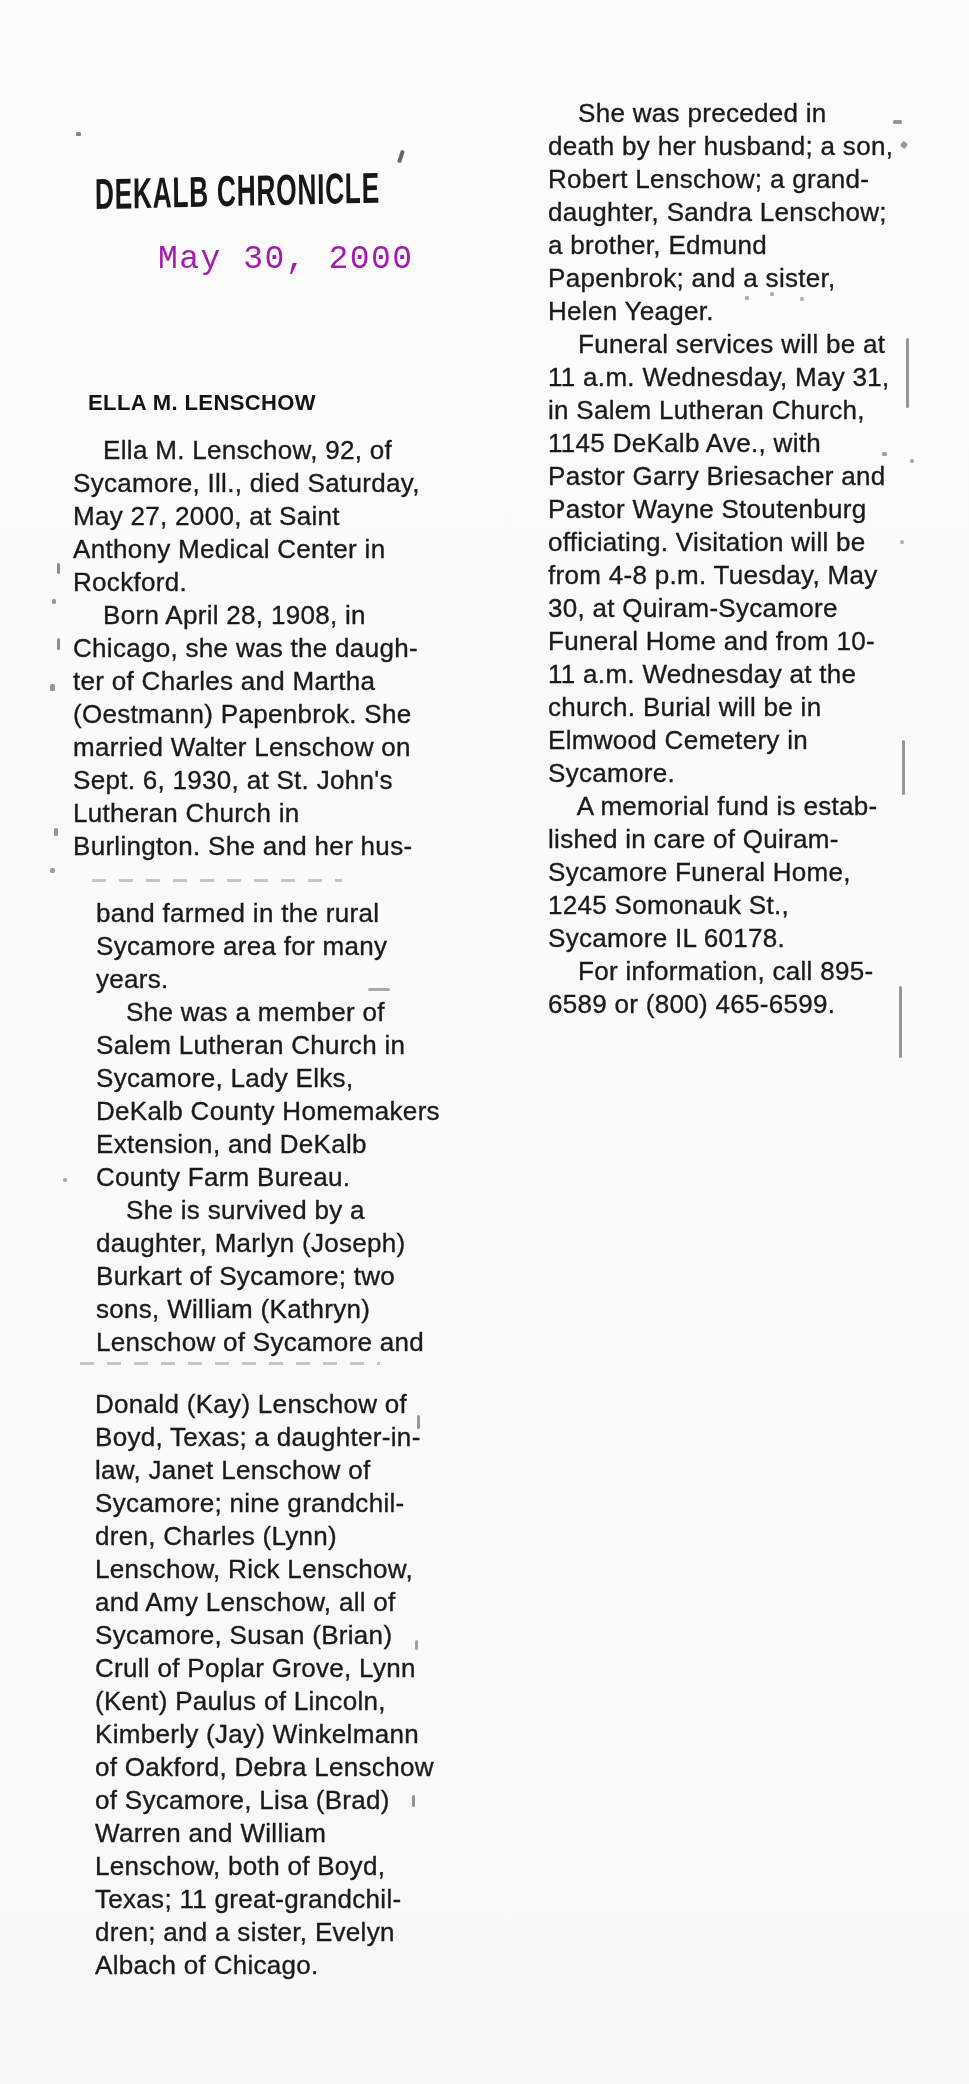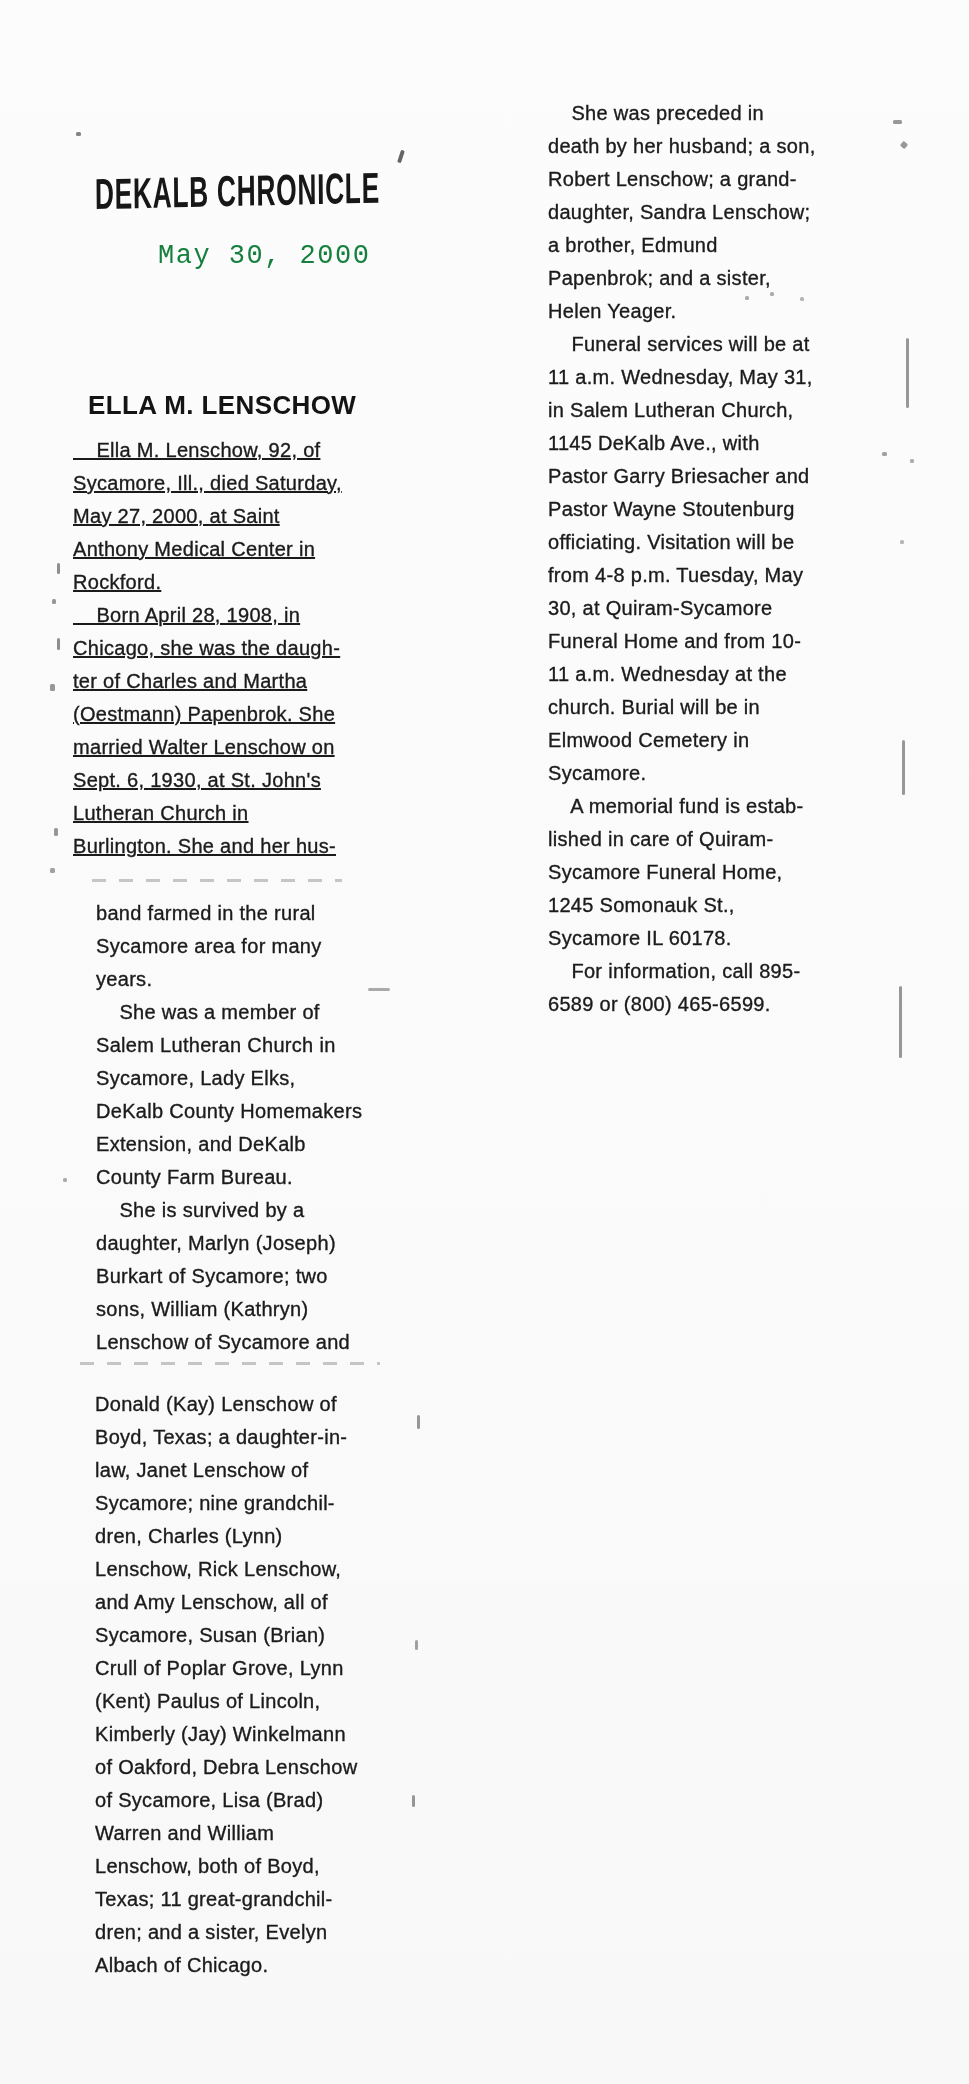--- a/index.html
+++ b/index.html
@@ -11,34 +11,34 @@
   .page{position:absolute;inset:0;}
   .masthead{
     position:absolute;left:95px;top:172px;
     font-size:40px;font-weight:700;letter-spacing:1px;color:#171717;
     transform:scale(.66,1.08) rotate(-0.8deg);transform-origin:left center;
     white-space:pre;
   }
   .pubdate{
     position:absolute;left:158px;top:241px;
     font-family:"Liberation Mono",monospace;
-    font-size:27px;letter-spacing:1.5px;color:#15803d;white-space:pre;
+    font-size:33px;letter-spacing:1.5px;color:#a21caf;white-space:pre;
   }
   .headline{
     position:absolute;left:88px;top:390px;margin:0;
-    font-size:26px;font-weight:700;letter-spacing:.4px;color:#141414;
+    font-size:22px;font-weight:700;letter-spacing:.4px;color:#141414;
     white-space:pre;
   }
   .textblock{
     position:absolute;
-    font-size:20px;line-height:33px;letter-spacing:.3px;
+    font-size:26px;line-height:33px;letter-spacing:.3px;
     color:#1b1b1b;-webkit-text-stroke:.35px #1b1b1b;
     white-space:pre;width:max-content;
   }
-  .b-left1{left:73px;top:434px;text-decoration:underline;}
+  .b-left1{left:73px;top:434px;}
   .b-left2{left:96px;top:897px;}
   .b-left3{left:95px;top:1388px;}
   .b-right1{left:548px;top:97px;}
   
   .sp{position:absolute;background:#333;border-radius:1.5px;}
   .seam{position:absolute;height:3px;
     background:repeating-linear-gradient(90deg,rgba(110,110,110,.38) 0 14px,transparent 14px 27px);}
   .vbar{position:absolute;width:3px;background:rgba(70,70,70,.55);border-radius:2px;}
 </style>
 </head>

